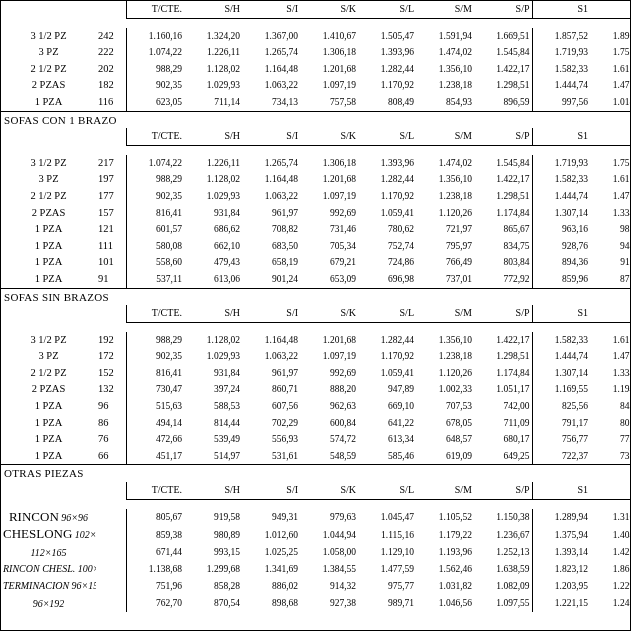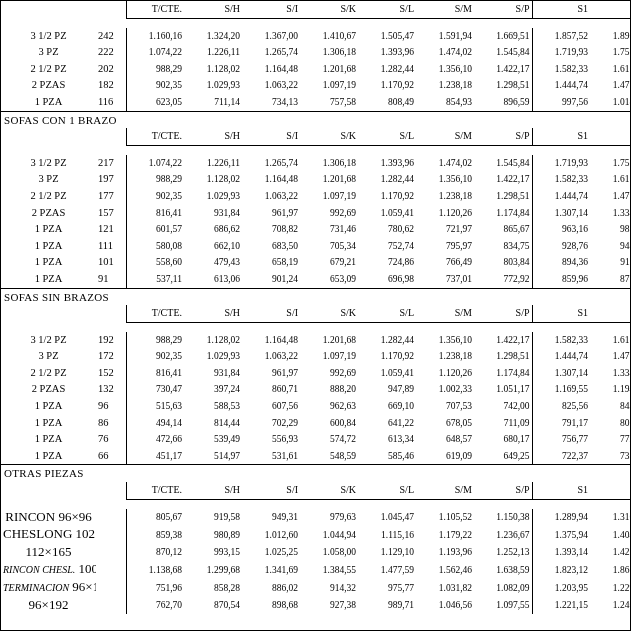--- a/index.html
+++ b/index.html
@@ -64,21 +64,21 @@
   }
   tr.section td {
     font-size: 11px;
     text-align: left;
     padding-left: 3px;
     letter-spacing: 0.3px;
   }
   tr.blank td { height: 9px; line-height: 9px; }
   .small-cap { font-size: 10px; font-style: italic; }
   .mid-cap { font-size: 13px; }
-  td.lbl .dim { font-size: 13px; }
+  td.lbl .dim { font-size: 10px; font-style: italic; }
 </style>
 </head>
 <body>
 
 <div id="sheet">
   <table class="grid">
     <colgroup>
       <col class="c-label">
       <col class="c-code">
       <col class="c-num">
@@ -461,21 +461,21 @@
           <td class="val">1.044,94</td>
           <td class="val">1.115,16</td>
           <td class="val">1.179,22</td>
           <td class="val">1.236,67</td>
           <td class="val vline-left">1.375,94</td>
           <td class="val">1.404,78</td>
         </tr>
         <tr>
           <td class="lbl"><span class="mid-cap"></span><span class="dim"> 112×165</span></td>
           <td class="code"></td>
-          <td class="val vline-left">870,12</td>
+          <td class="val vline-left">671,44</td>
           <td class="val">993,15</td>
           <td class="val">1.025,25</td>
           <td class="val">1.058,00</td>
           <td class="val">1.129,10</td>
           <td class="val">1.193,96</td>
           <td class="val">1.252,13</td>
           <td class="val vline-left">1.393,14</td>
           <td class="val">1.422,34</td>
         </tr>
         <tr>

